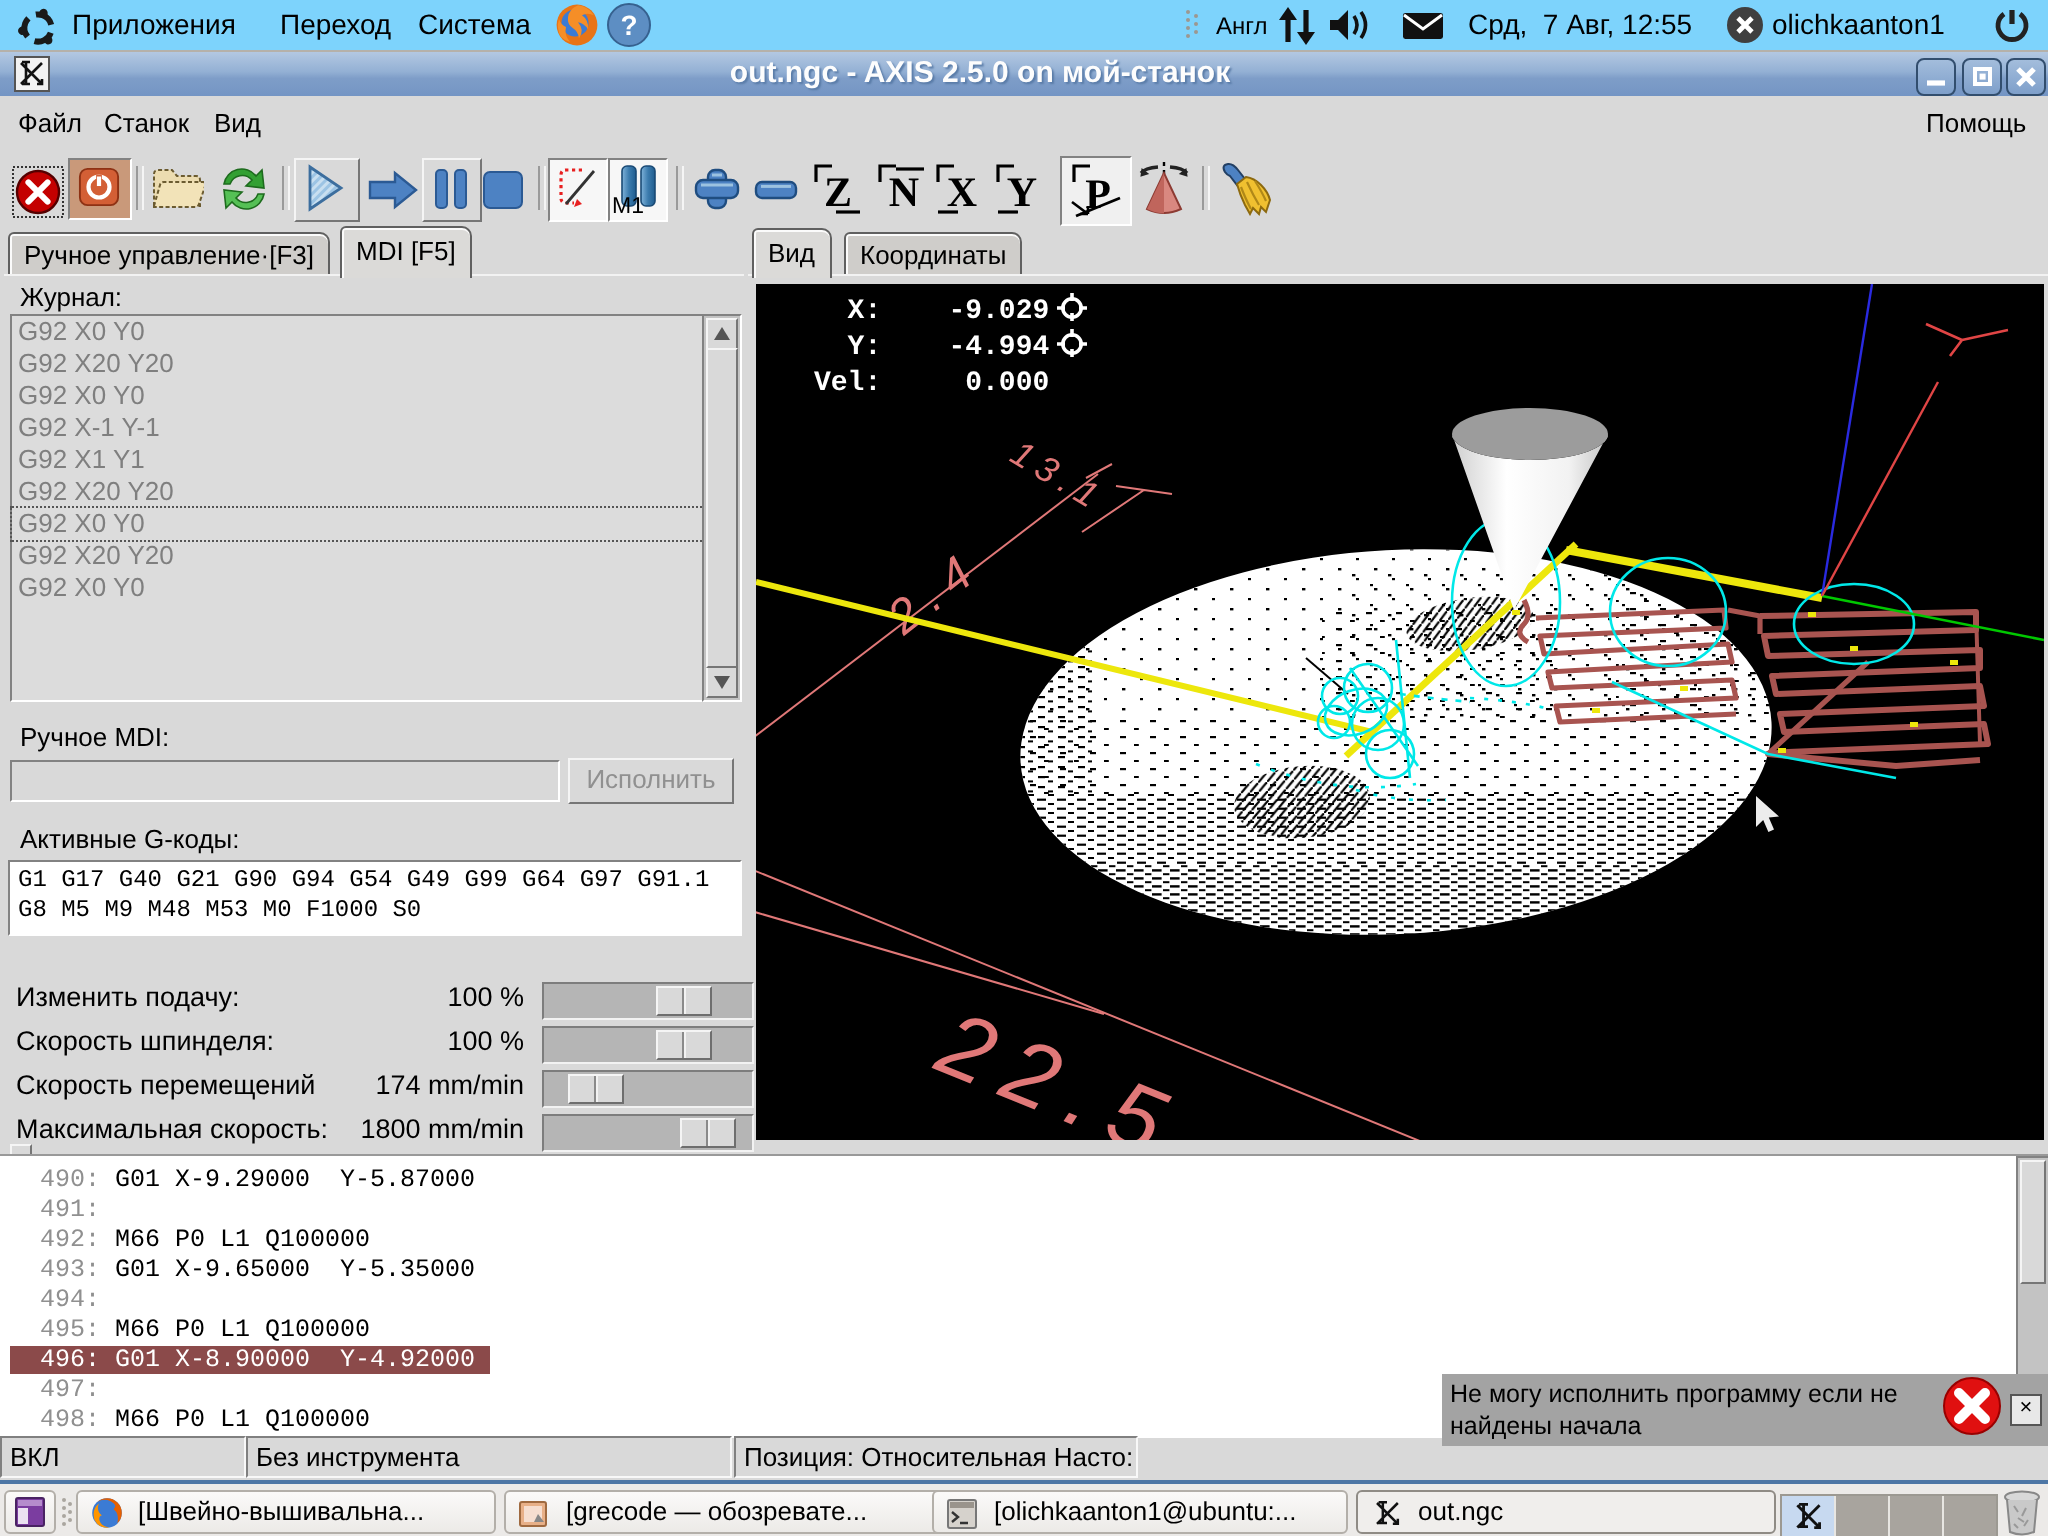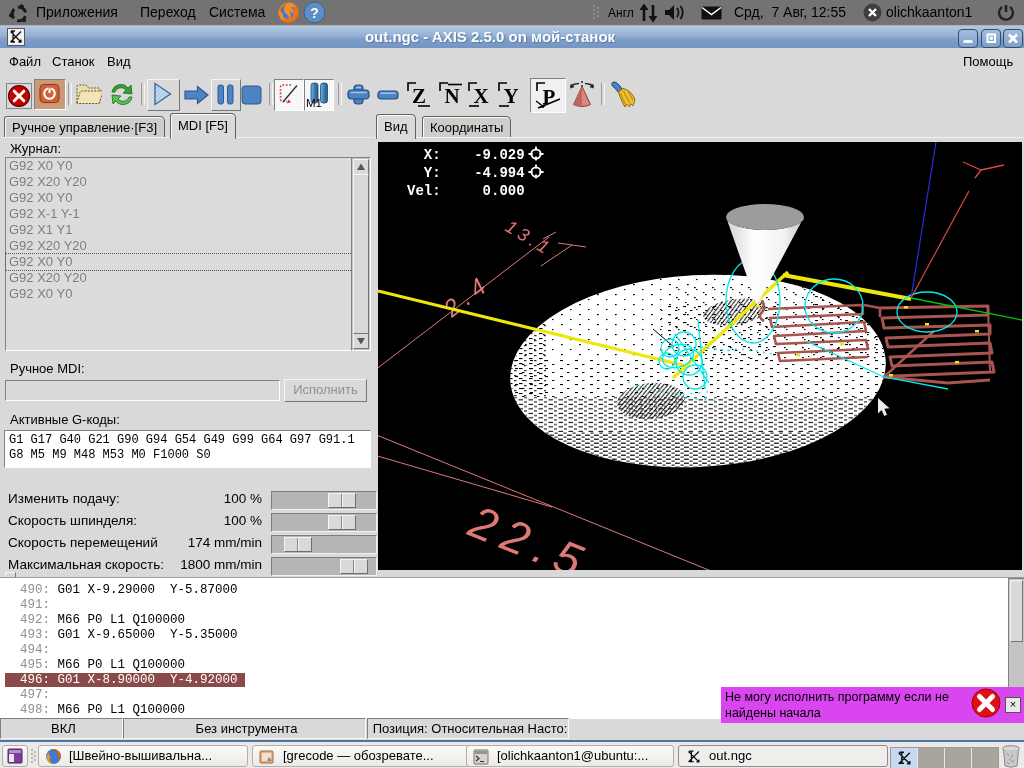--- a/index.html
+++ b/index.html
@@ -1,20 +1,20 @@
 <!DOCTYPE html>
 <html><head>
 <meta charset="utf-8">
 <style>
 html,body{margin:0;padding:0;width:1024px;height:768px;overflow:hidden;
  font-family:"Liberation Sans",sans-serif;background:#d9d9d9;}
 .abs{position:absolute;}
 #screen{position:relative;width:1024px;height:768px;}
 
-#panel{left:0;top:0;width:1024px;height:25px;background:#737373;border-bottom:1px solid #b5b1aa;}
+#panel{left:0;top:0;width:1024px;height:25px;background:#7dd3fc;border-bottom:1px solid #b5b1aa;}
 #panel .mitem{position:absolute;top:4px;font-size:14px;color:#000;}
 
 #titlebar{left:0;top:26px;width:1024px;height:22px;
  background:linear-gradient(#b3c8e2,#93b0d4 45%,#7e9dc8 60%,#7495c4);
  border-bottom:1px solid #5c7da8;}
 #title{position:absolute;left:0;top:2px;width:980px;text-align:center;font-size:15px;font-weight:bold;
  color:#fdfdfd;text-shadow:1px 1px 1px #5a7ca8;}
 .tbtn{position:absolute;top:3px;width:18px;height:17px;border:1px solid #324e6e;border-radius:4px;
  background:linear-gradient(#a3bddc,#7e9fca);color:#fff;}
 
@@ -42,27 +42,27 @@
  border-top:1px solid #f5f5f5;border-left:1px solid #f5f5f5;border-bottom:1px solid #6e6e6e;border-right:1px solid #6e6e6e;}
 .shandle:after{content:"";position:absolute;left:12px;top:0;width:1px;height:13px;background:#8a8a8a;box-shadow:1px 0 0 #f2f2f2;}
 .slbl{position:absolute;left:8px;font-size:13.5px;color:#000;}
 .sval{position:absolute;font-size:13.5px;color:#000;text-align:right;width:100px;}
 
 #code{left:0;top:577px;width:1024px;height:141px;background:#fff;border-top:1px solid #999;}
 #code pre{margin:0;padding:5px 0 0 5px;font-family:"Liberation Mono",monospace;font-size:12.5px;line-height:15px;}
 
 .sfield{position:absolute;top:718px;height:21px;background:#d9d9d9;font-size:13px;color:#000;
  border-top:1px solid #808080;border-left:1px solid #808080;border-bottom:1px solid #f8f8f8;border-right:1px solid #f8f8f8;
- line-height:20px;padding-left:4px;box-sizing:border-box;text-align:center;}
+ line-height:20px;padding-left:4px;box-sizing:border-box;}
 
 #taskbar{left:0;top:740px;width:1024px;height:28px;background:#eceae8;border-top:2px solid #4d76a5;}
 .wbtn{position:absolute;top:3px;height:22px;border:1px solid #b3afa9;border-radius:3px;
  background:linear-gradient(#fbfaf9,#eceae7);font-size:13px;color:#000;box-sizing:border-box;}
 
-#notif{left:721px;top:687px;width:303px;height:36px;background:#d946ef;font-size:12.5px;color:#000;line-height:16px;}
+#notif{left:721px;top:687px;width:303px;height:36px;background:#a3a3a3;font-size:12.5px;color:#000;line-height:16px;}
 </style>
 </head>
 <body>
 <div id="screen">
 
 <div id="panel" class="abs">
  <svg class="abs" style="left:9px;top:4px" width="20" height="20" viewBox="0 0 20 20">
   <g transform="rotate(20 10 10)">
   <circle cx="10" cy="10" r="6.8" fill="none" stroke="#1a1a1a" stroke-width="3" stroke-dasharray="10 4.2"></circle>
   <circle cx="10" cy="2" r="2.1" fill="#1a1a1a"></circle>

